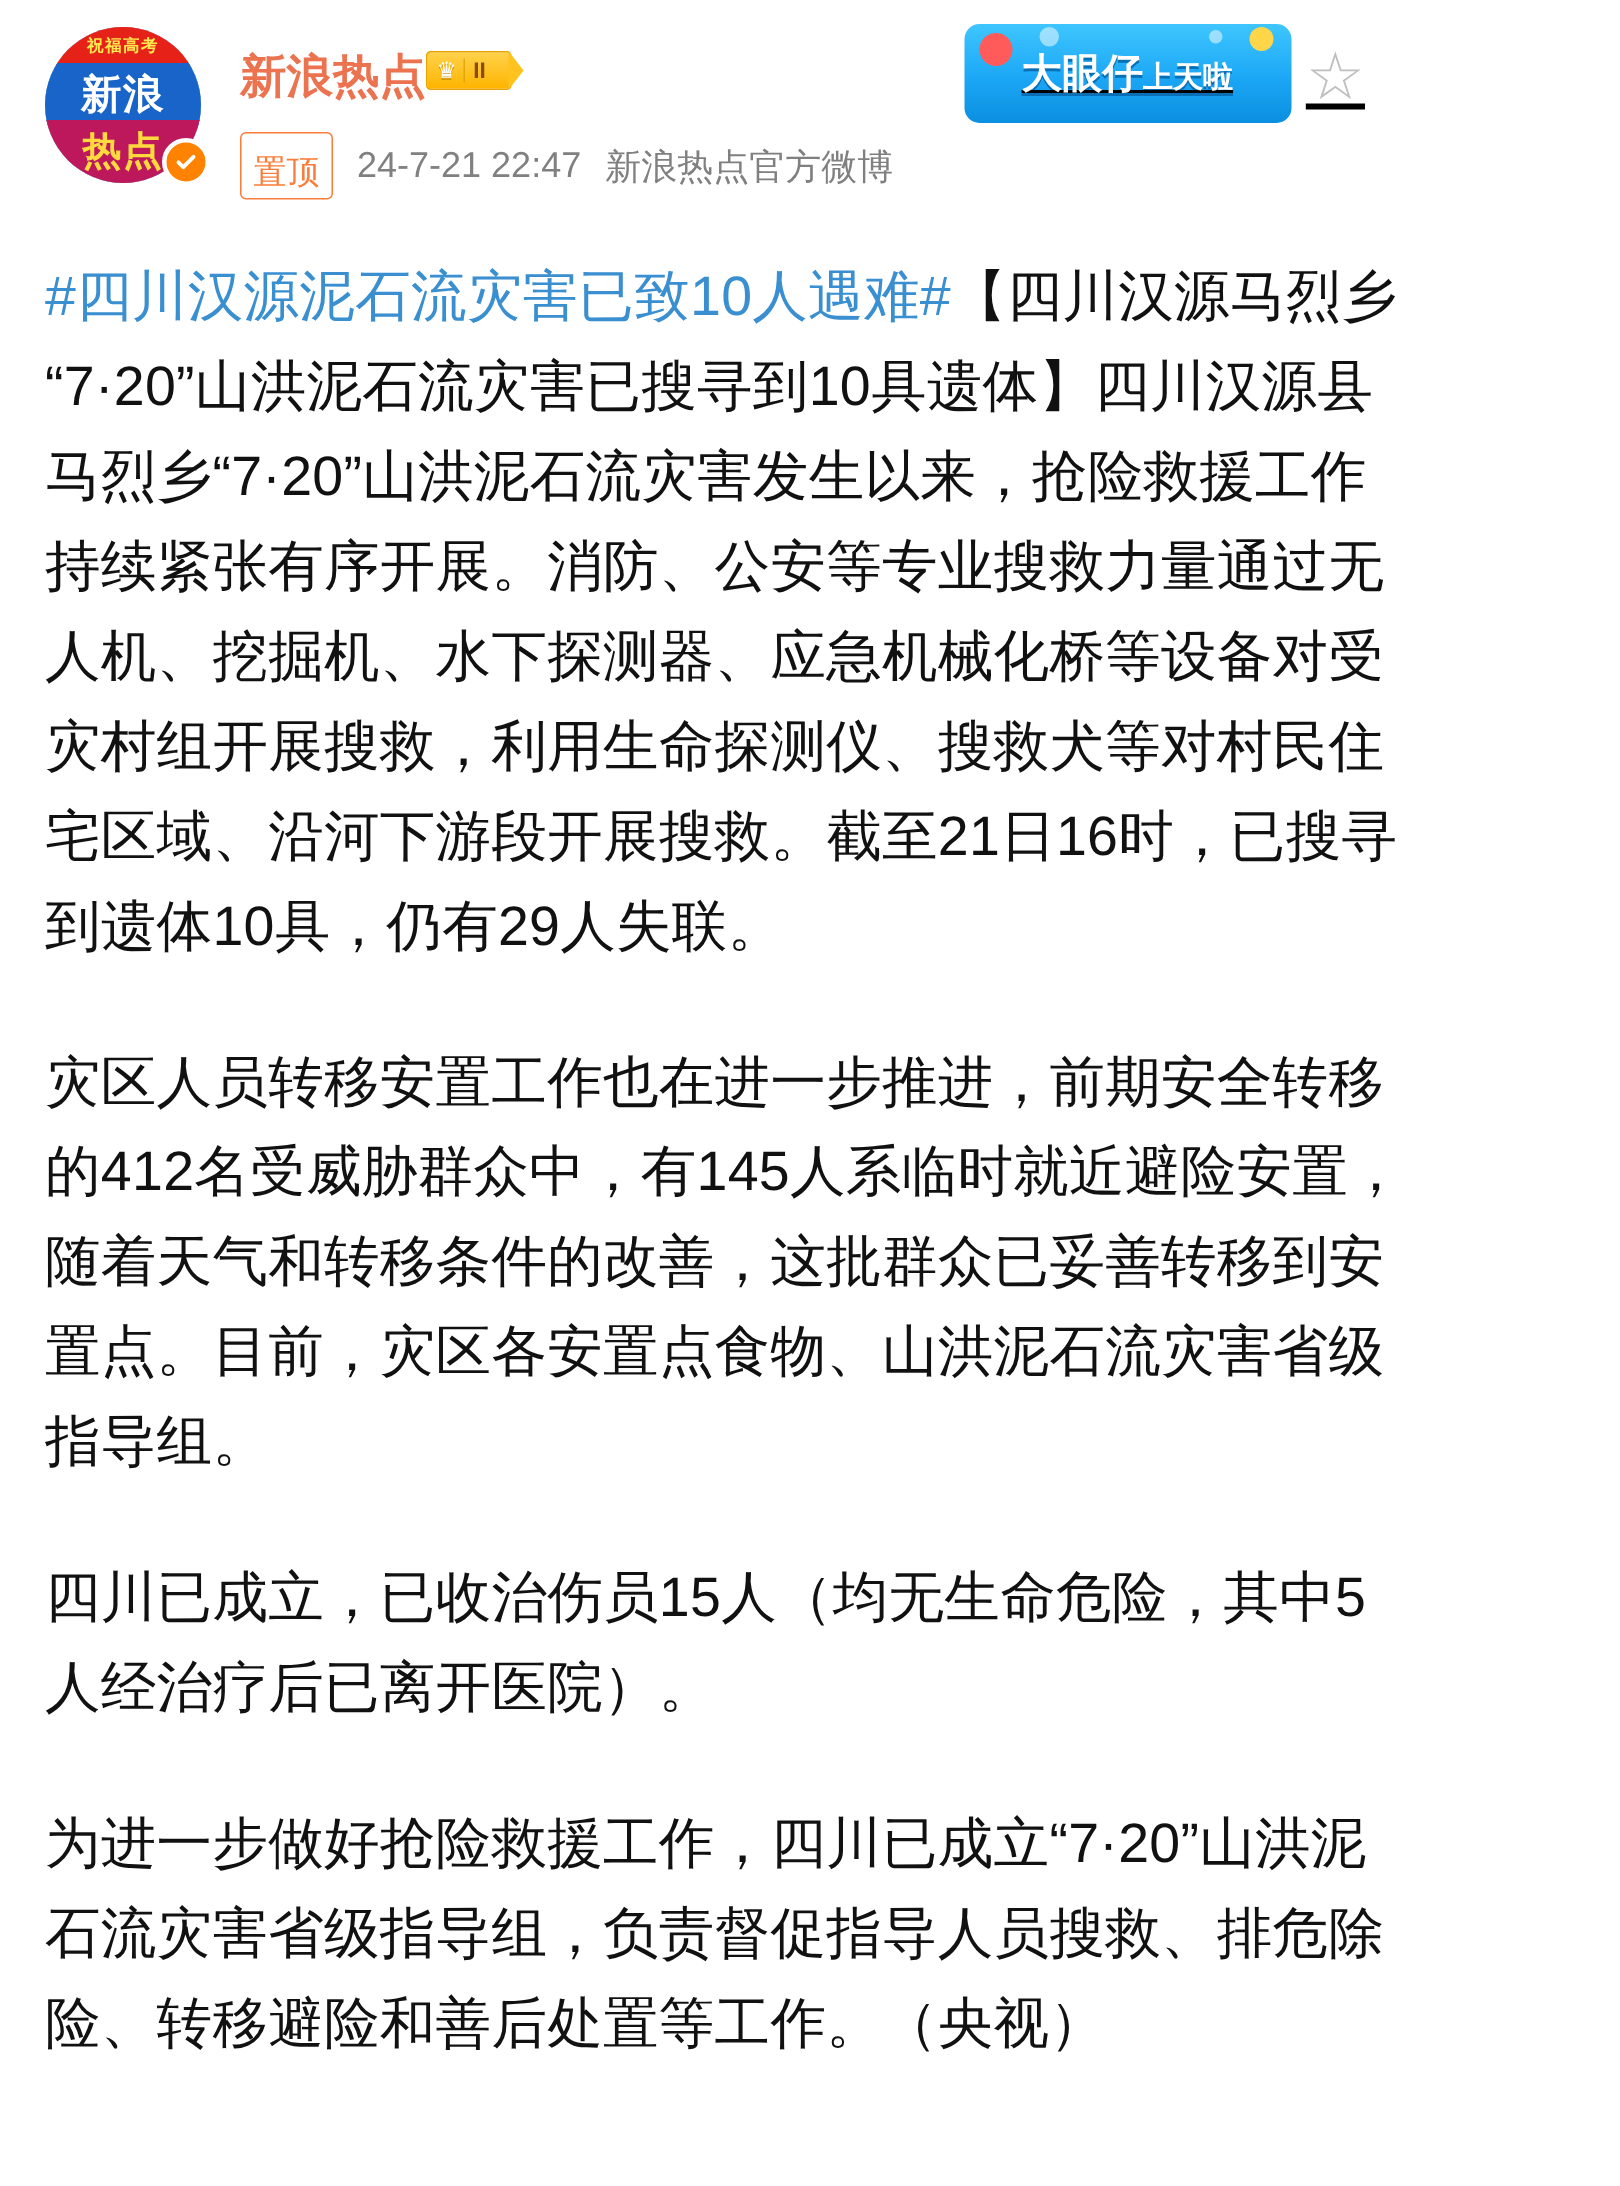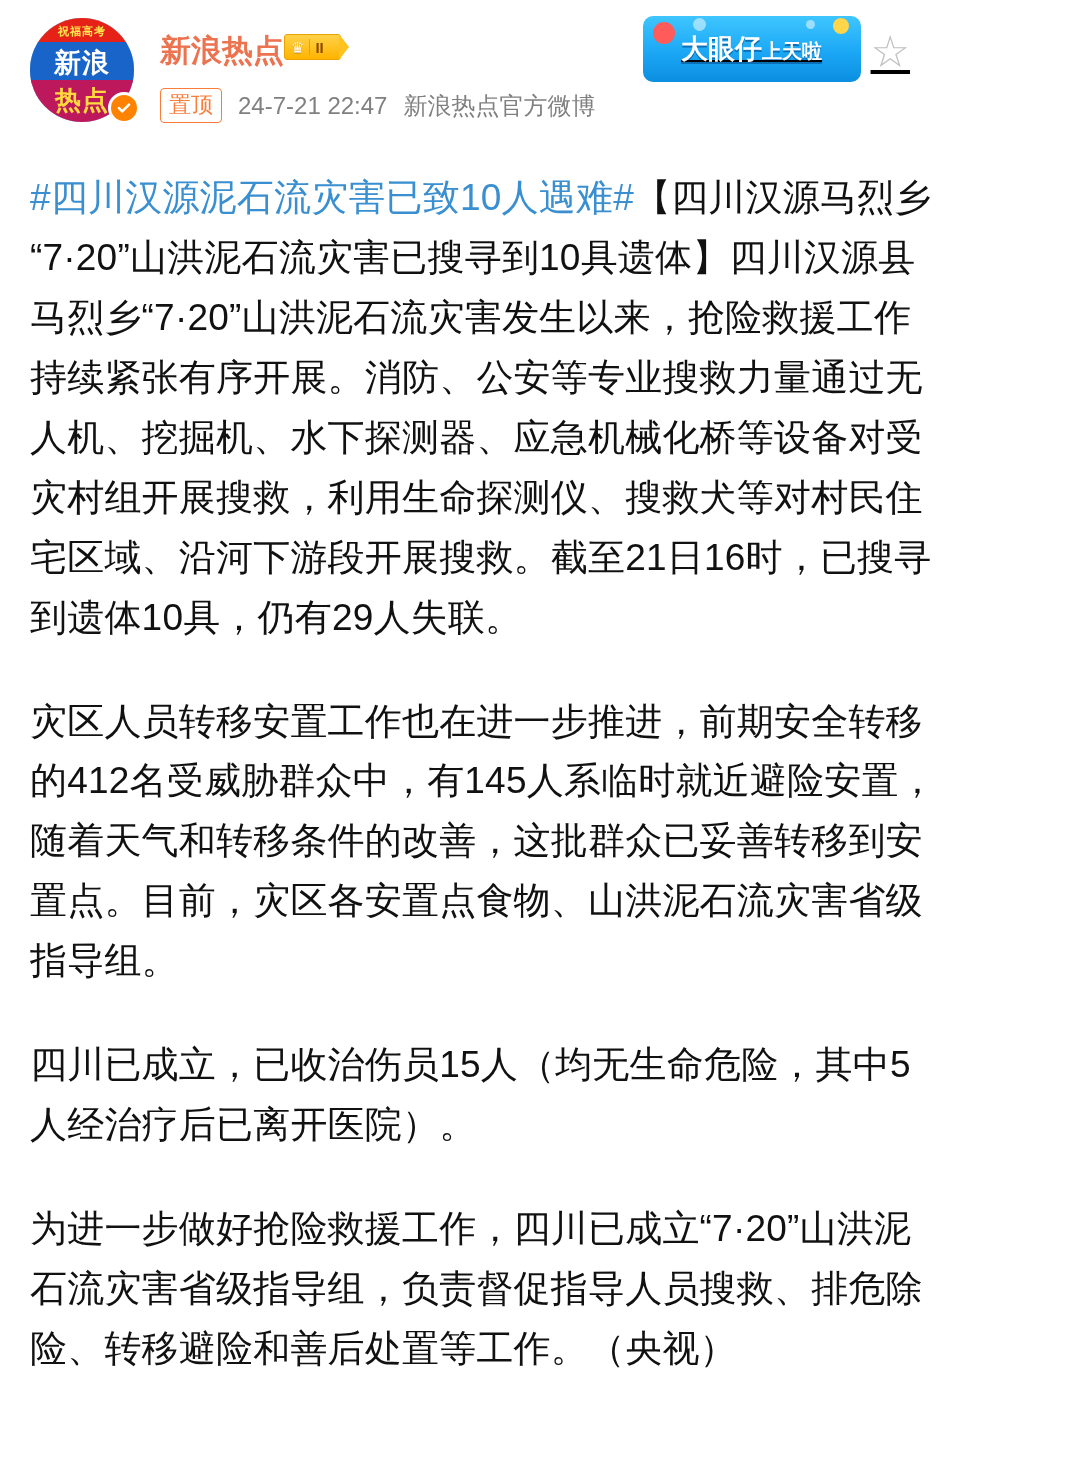--- a/index.html
+++ b/index.html
@@ -156,21 +156,21 @@
     align-items: center;
     gap: 16px;
     margin-top: 20px;
     white-space: nowrap;
   }
   .pin-tag {
     border: 1px solid #fa7d3b;
     color: #fa7d3b;
     font-size: 22px;
     line-height: 1;
-    padding: 5px 8px 6px 8px;
+    padding: 15px 8px 6px 8px;
     border-radius: 4px;
   }
   .timestamp {
     font-size: 24px;
     color: #808080;
   }
   .source {
     font-size: 24px;
     color: #808080;
   }

